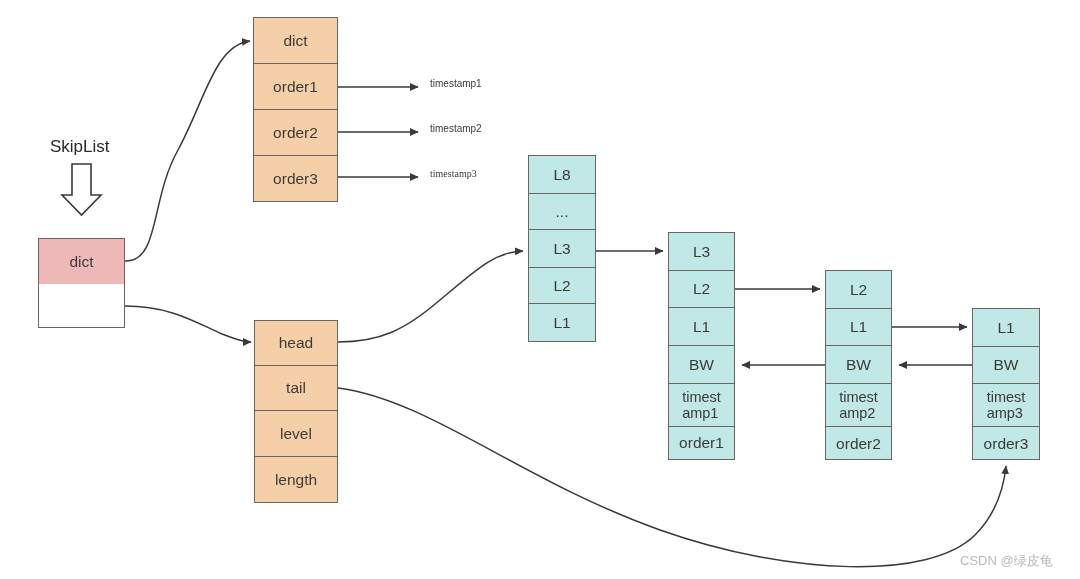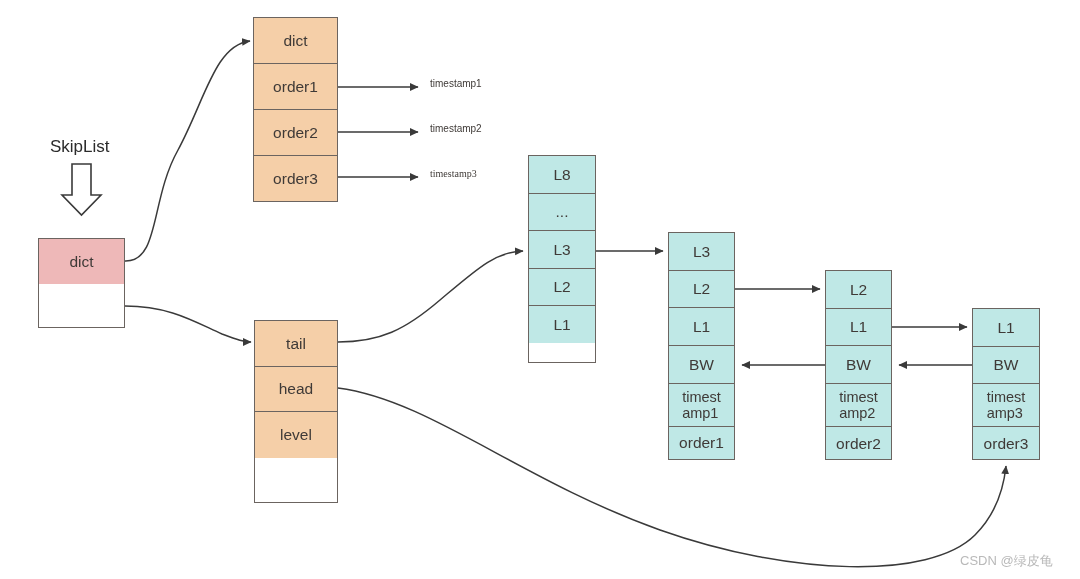--- a/index.html
+++ b/index.html
@@ -119,26 +119,27 @@
     <div class="cell" style="height:46px;">order1</div>
     <div class="cell" style="height:46px;">order2</div>
     <div class="cell" style="height:45px;">order3</div>
   </div>
 
   <div class="label" style="left:430px; top:78px;">timestamp1</div>
   <div class="label" style="left:430px; top:123px;">timestamp2</div>
   <div class="label" style="left:430px; top:168px;font-family:Liberation Serif, serif;">timestamp3</div>
 
   <div class="node-col orange" style="left:254px; top:320px; width:84px; height:183px;">
+    <div class="cell" style="height:45px;">head</div>
     <div class="cell" style="height:46px;">tail</div>
-    <div class="cell" style="height:45px;">head</div>
     <div class="cell" style="height:46px;">level</div>
+    <div class="cell" style="height:46px;">length</div>
   </div>
 
-  <div class="node-col cyan" style="left:528px; top:155px; width:68px; height:208px;">
+  <div class="node-col cyan" style="left:528px; top:155px; width:68px; height:187px;">
     <div class="cell" style="height:38px;">L8</div>
     <div class="cell" style="height:37px;">...</div>
     <div class="cell" style="height:38px;">L3</div>
     <div class="cell" style="height:37px;">L2</div>
     <div class="cell" style="height:37px;">L1</div>
   </div>
 
   <div class="node-col cyan" style="left:668px; top:232px; width:67px; height:228px;">
     <div class="cell" style="height:38px;">L3</div>
     <div class="cell" style="height:38px;">L2</div>

